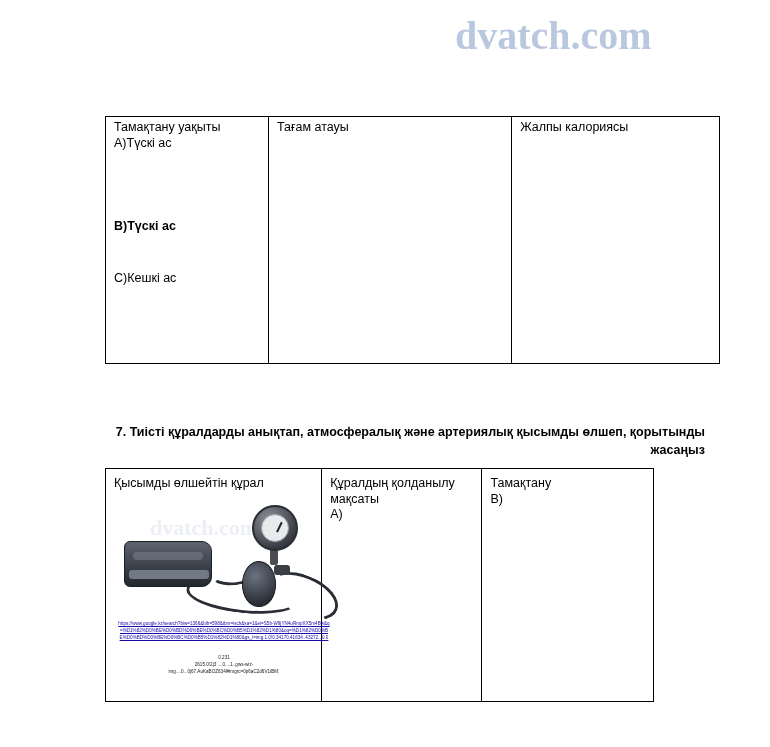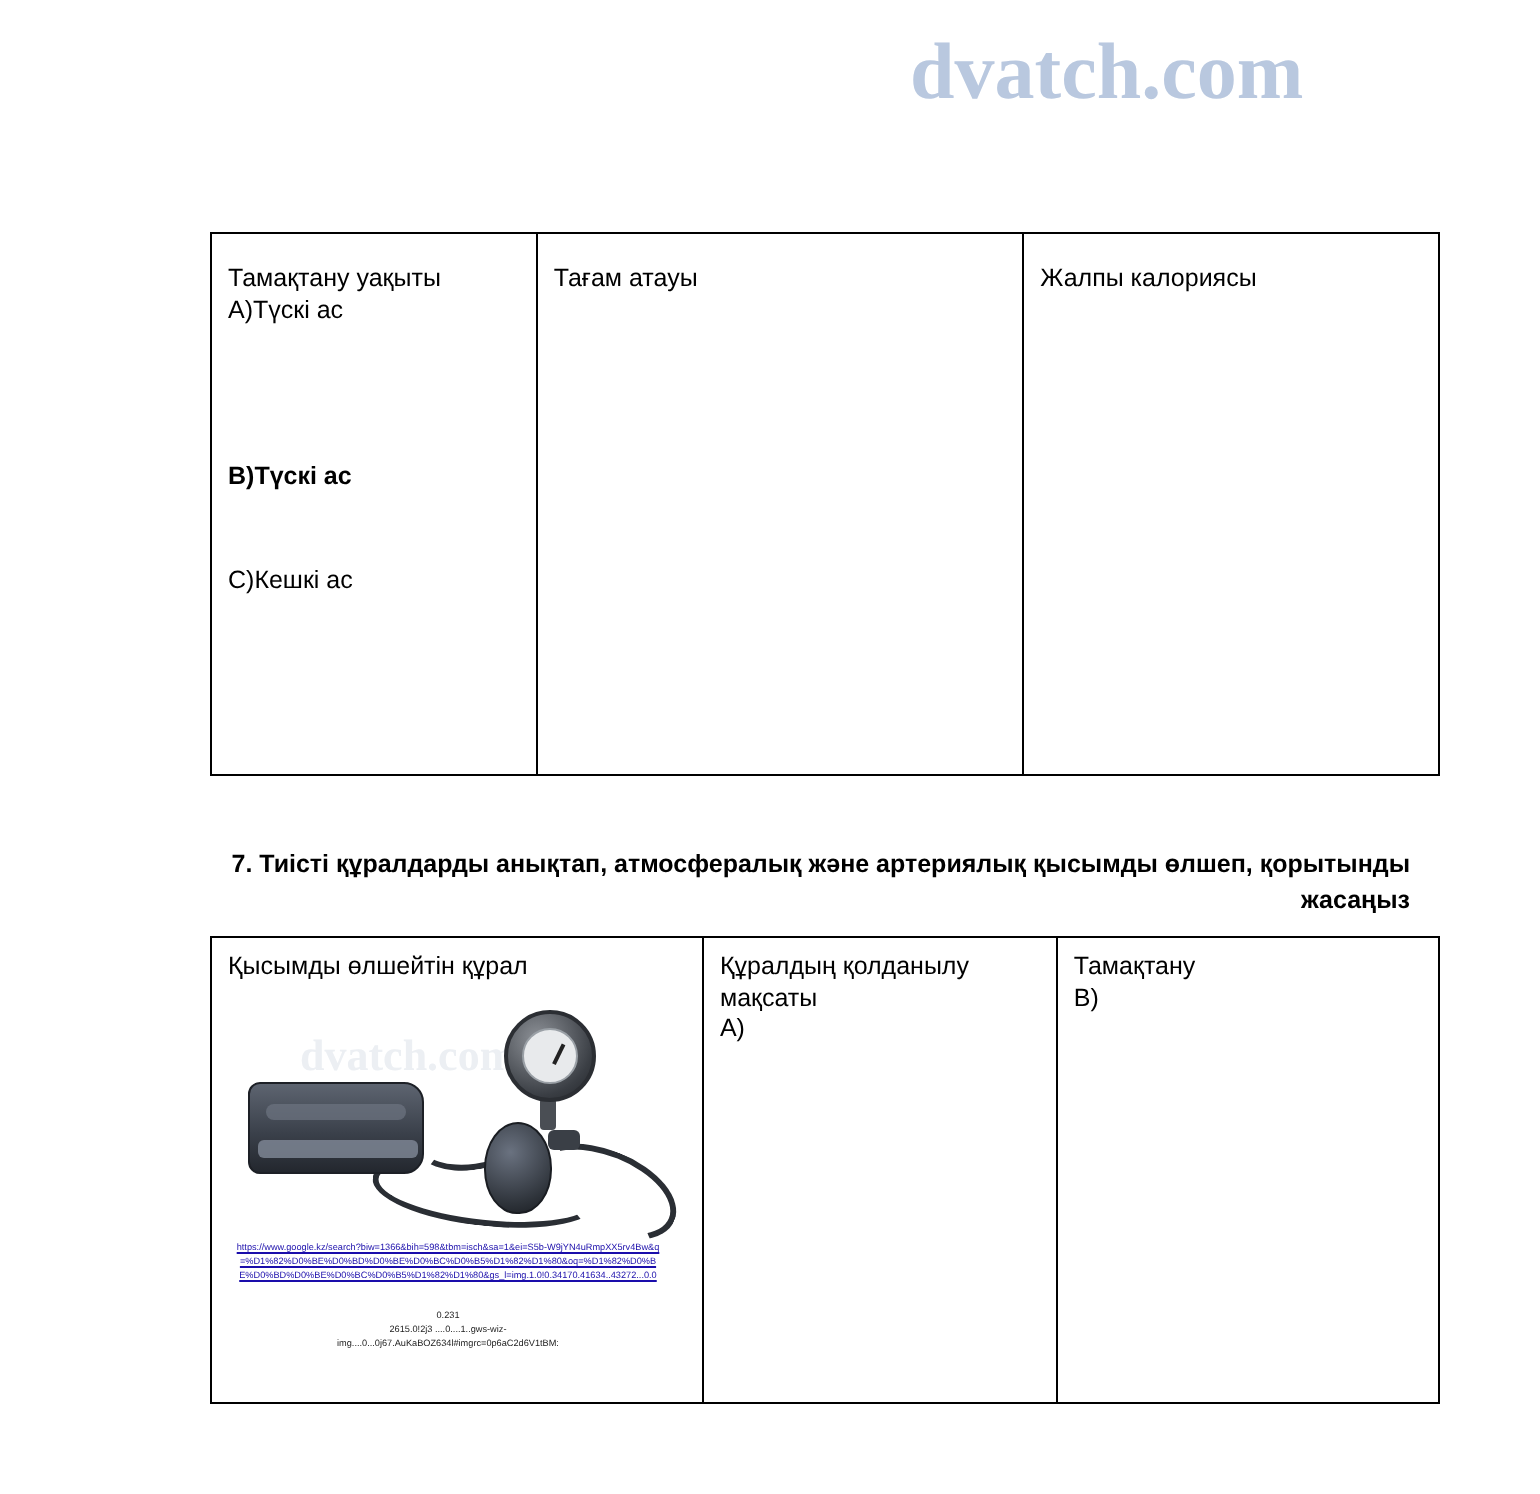--- a/index.html
+++ b/index.html
@@ -71,21 +71,21 @@
   .tbl-top .c1 { width: 110px; }
   .tbl-top .c2 { width: 108px; }
   .tbl-top .c3 { width: 100px; }
 
   
   .tbl-meals {
     top: 116px;
     left: 105px;
     width: 615px;
   }
-  .tbl-meals td { padding: 15px 8px; }
+  .tbl-meals td { padding: 3px 8px; }
   .tbl-meals .c1 { width: 152px; }
   .tbl-meals .c2 { width: 240px; }
   .tbl-meals .c3 { width: 200px; }
   .meal-cell { height: 240px; }
   .meal-line { margin: 0 0 0 0; }
   .meal-a { margin-top: 0px; }
   .meal-b { margin-top: 68px; font-weight: bold; }
   .meal-c { margin-top: 36px; }
 
   
@@ -97,21 +97,21 @@
     font-size: 12.5px;
     font-weight: bold;
     line-height: 1.45;
     text-align: right;
   }
 
   
   .tbl-dev {
     top: 468px;
     left: 105px;
-    width: 615px;
+    width: 549px;
   }
   .tbl-dev td { padding: 7px 8px; }
   .tbl-dev .c1 { width: 238px; }
   .tbl-dev .c2 { width: 165px; }
   .tbl-dev .c3 { width: 180px; }
   .dev-cell { height: 218px; position: relative; }
 
   
   .device {
     position: absolute;

